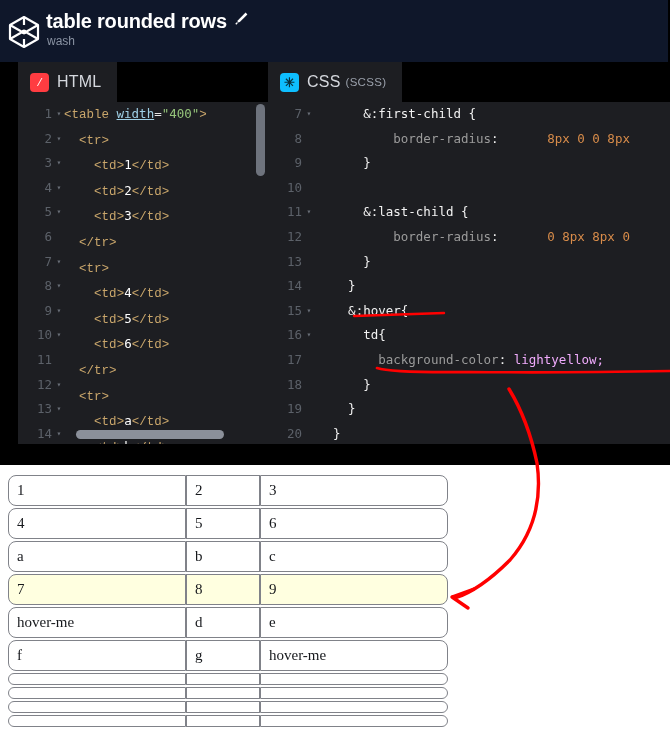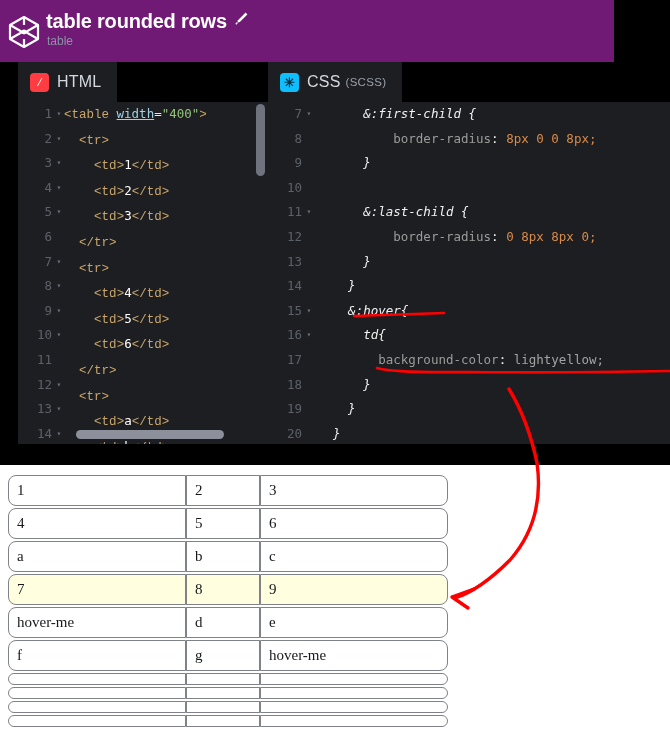--- a/index.html
+++ b/index.html
@@ -5,22 +5,22 @@
   html,body{margin:0;padding:0;}
   body{
     width:670px;height:750px;
     background:#000000;
     font-family:"Liberation Sans",sans-serif;
     overflow:hidden;
     position:relative;
   }
   
   .header{
-    position:absolute;left:0;top:0;width:614px;height:62px;
-    background:#701a75;
+    position:absolute;left:0;top:0;width:668px;height:62px;
+    background:#0f172a;
   }
   .logo{
     position:absolute;left:4px;top:12px;width:40px;height:40px;
   }
   .title{
     position:absolute;left:46px;top:8px;
     font-size:20px;font-weight:bold;color:#ffffff;
     letter-spacing:-0.2px;
     white-space:nowrap;
   }
@@ -90,24 +90,24 @@
     font-size:12.5px;line-height:24.6px;
     white-space:pre;
     color:#e6e6e6;
   }
   .lines-html{left:46px;}
   .lines-css{left:50px;}
   .t-tag{color:#c9a66b;font-family:Liberation Mono, monospace;}
   .t-attr{color:#9fd0e6;text-decoration:underline;}
   .t-str{color:#95c47b;}
   .t-txt{color:#ffffff;}
-  .t-sel{color:#f2f2f2;font-style:italic;}
+  .t-sel{color:#f2f2f2;}
   .t-prop{color:#9b9b9b;}
-  .t-val{color:#d88c4a;}
-  .t-valy{color:#a3a3a3;}
+  .t-val{color:#d88c4a;margin-left:41px;}
+  .t-valy{color:#f0abfc;}
   .t-brace{color:#f2f2f2;}
   .vscroll{
     position:absolute;width:9px;border-radius:5px;
     background:#6e737d;
   }
   .hscroll{
     position:absolute;height:9px;border-radius:5px;
     background:#8b909a;
   }
   
@@ -152,21 +152,21 @@
         <path d="M20 5 L34 13 L34 27 L20 35 L6 27 L6 13 Z"></path>
         <path d="M20 5 L20 13 M20 27 L20 35 M6 13 L20 21 L34 13 M6 27 L20 19 L34 27"></path>
       </g>
       <circle cx="20" cy="20" r="2.4" fill="#ffffff"></circle>
     </svg>
   </div>
   <div class="title"><span>table rounded rows</span><span class="pencil-icon"><svg width="15" height="15" viewBox="0 0 15 15">
           <path d="M11.6 1.6 l1.8 1.8 -7.6 7.6 -2.6 0.8 0.8 -2.6 Z" fill="#ffffff"></path>
           <path d="M3.2 11.8 l-1.4 1.4" stroke="#ffffff" stroke-width="1.4"></path>
         </svg></span></div>
-  <div class="subtitle">table</div>
+  <div class="subtitle">wash</div>
 </div>
 
 <div class="editors">
 
   <div class="pane pane-html">
     <div class="tabbar">
       <div class="tab">
         <span class="tab-icon html">/</span>
         <span class="tab-label">HTML</span>
       </div>

